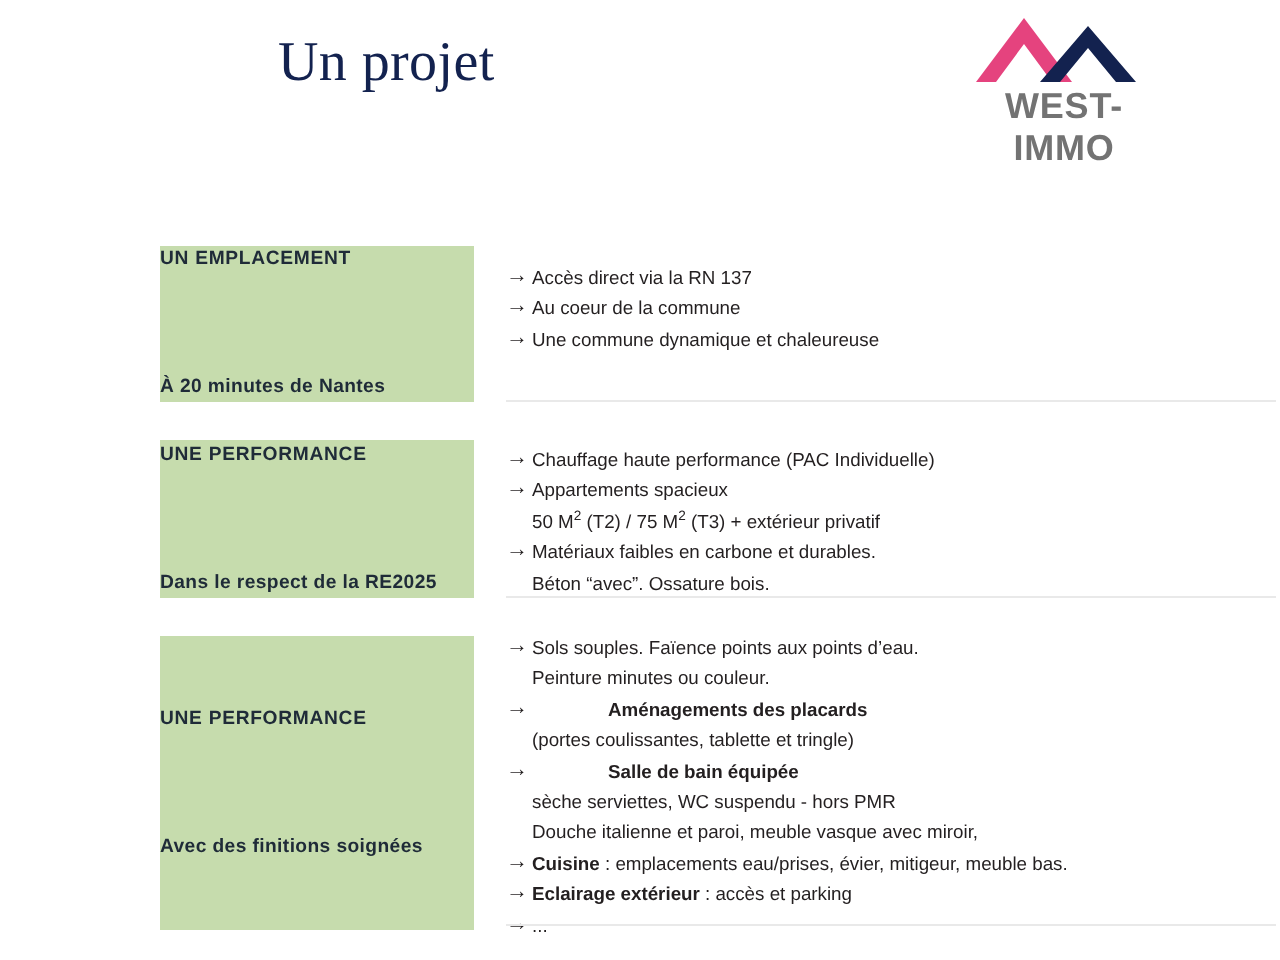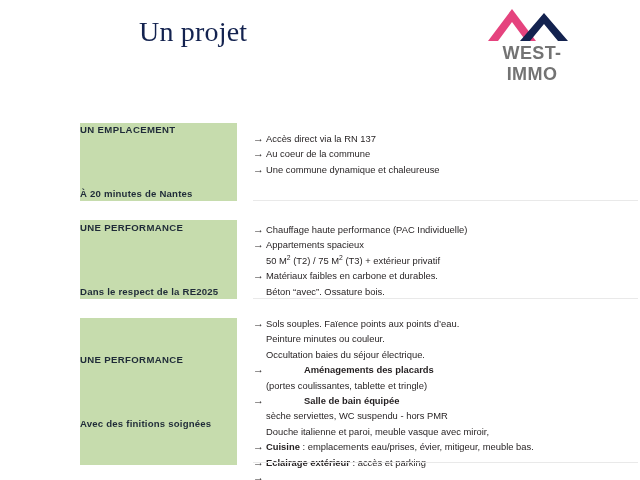--- a/index.html
+++ b/index.html
@@ -234,21 +234,20 @@
       <div class="box-title">UNE PERFORMANCE</div>
       <div class="box-sub">Avec des finitions soignées</div>
     </div>
     <div class="bullets">
 
       <div class="bullet-row">
         <span class="arrow">→</span>
         <span class="bullet-text">Sols souples. Faïence points aux points d’eau.</span>
       </div>
       <div class="sub-line">Peinture minutes ou couleur.</div>
-      <div class="sub-line">Occultation baies du séjour électrique.</div>
 
       <div class="bullet-row">
         <span class="arrow">→</span>
         <span class="bullet-text bold">Aménagements des placards</span>
       </div>
       <div class="sub-line">(portes coulissantes, tablette et tringle)</div>
 
       <div class="bullet-row">
         <span class="arrow">→</span>
         <span class="bullet-text bold">Salle de bain équipée</span>

